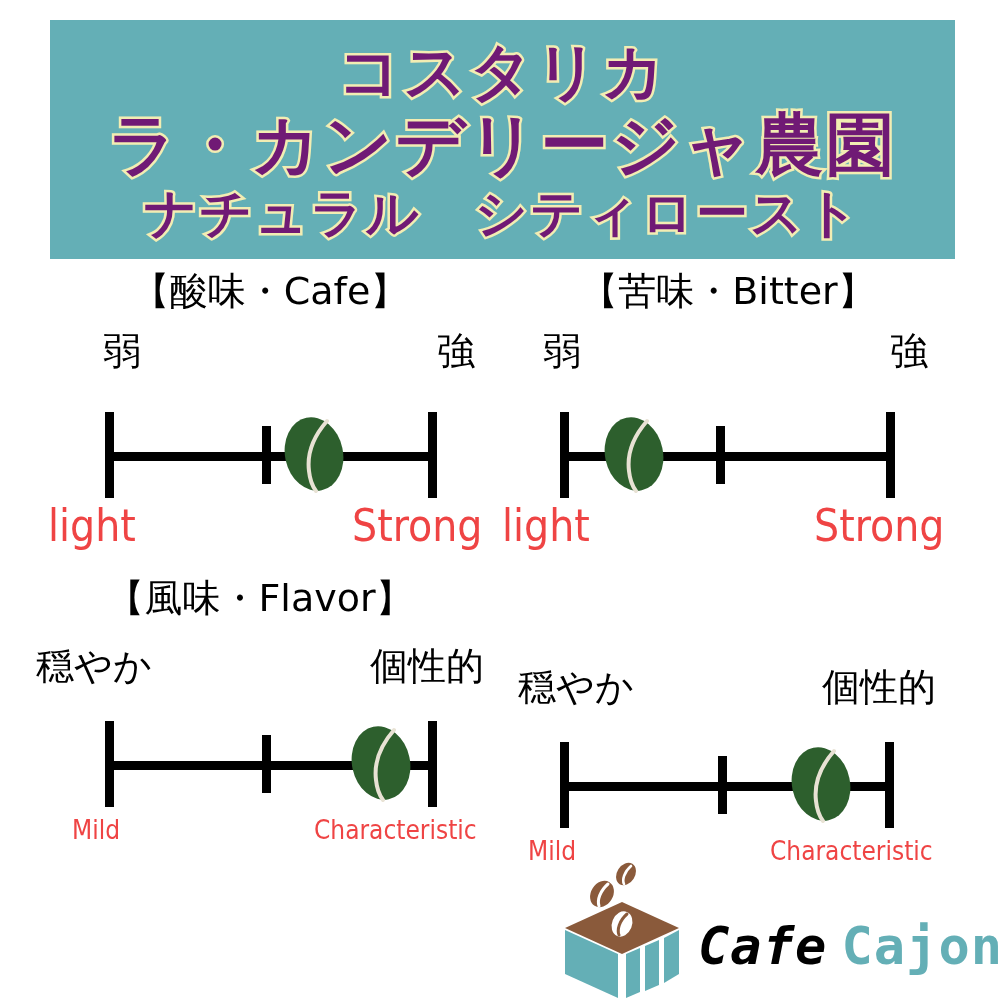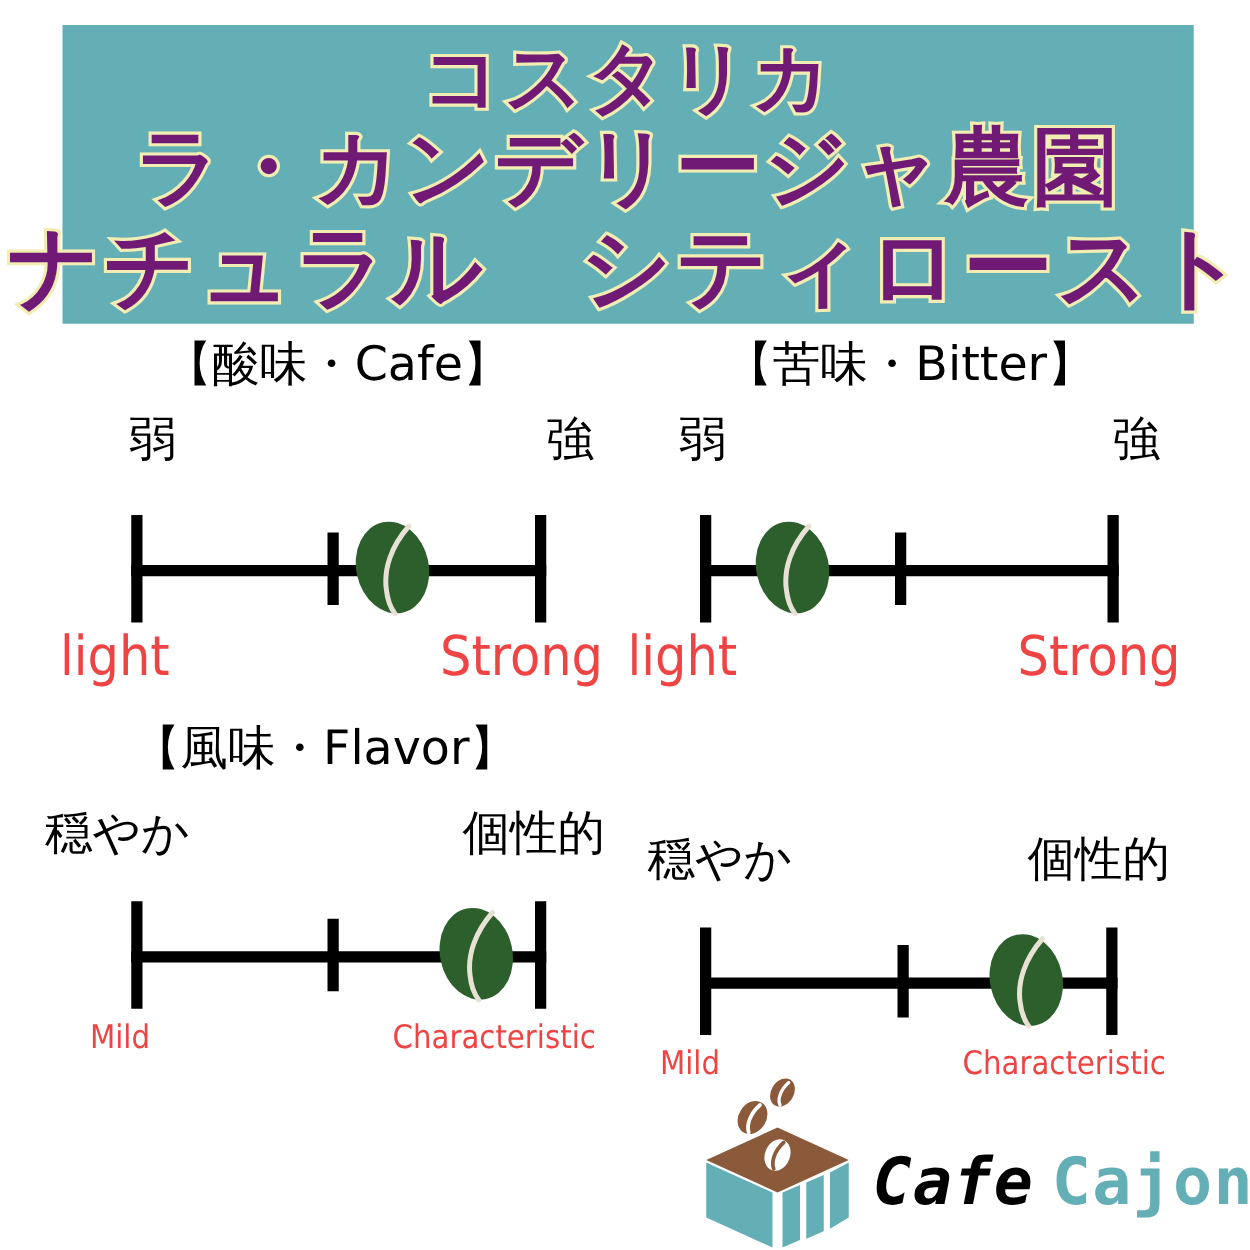--- a/index.html
+++ b/index.html
@@ -36,21 +36,21 @@
     color: #701a75;
     letter-spacing: 0.04em;
     line-height: 1.0;
     white-space: nowrap;
     -webkit-text-stroke: 5px #F2EDB3;
     paint-order: stroke fill;
     text-align: center;
   }
   #title-line-1 { font-size: 62px; margin-bottom: 8px; }
   #title-line-2 { font-size: 68px; margin-bottom: 8px; }
-  #title-line-3 { font-size: 72px; }
+  #title-line-3 { font-size: 52px; }
 
   
   .panel {
     position: absolute;
   }
   .panel-heading {
     position: absolute;
     top: 0;
     left: 0;
     width: 100%;

